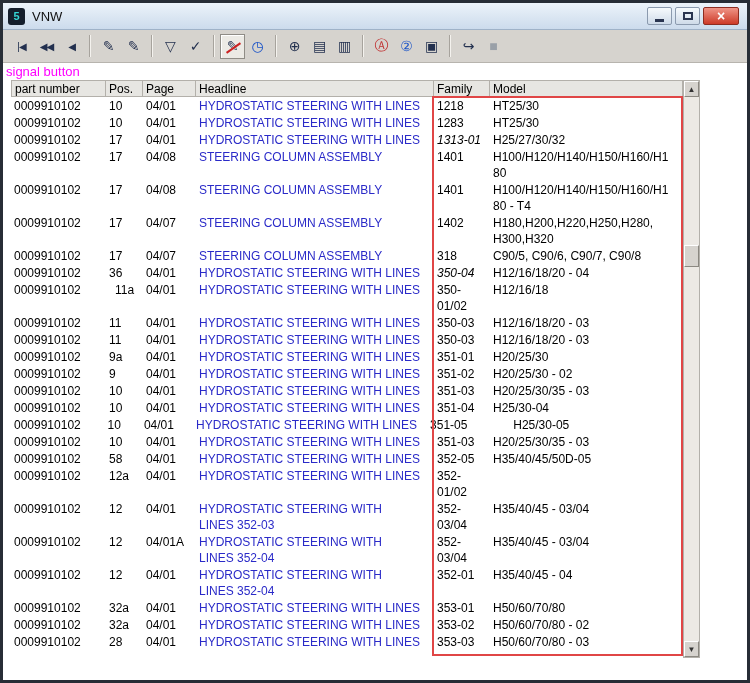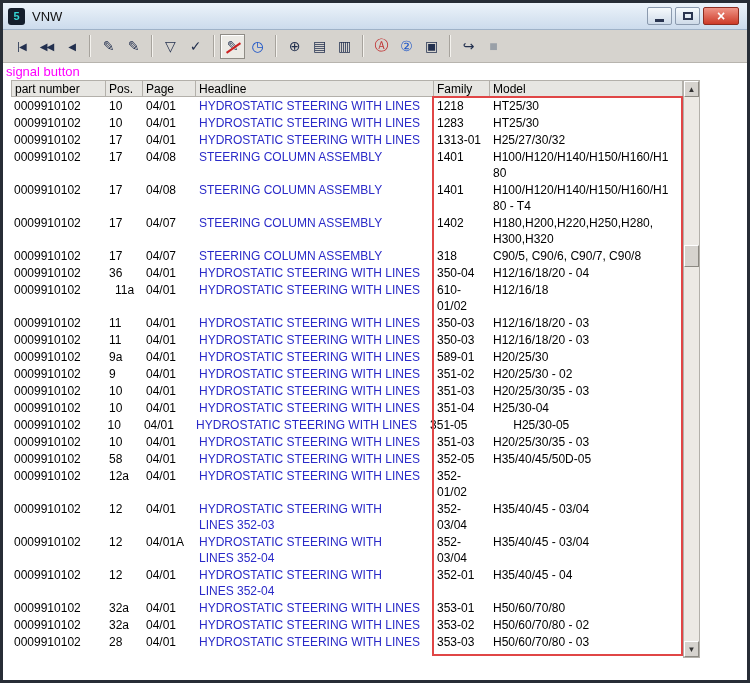--- a/index.html
+++ b/index.html
@@ -189,21 +189,21 @@
             <div class="tcell" style="width: 53px;">04/01</div>
             <div class="tcell headline" style="width: 238px;">HYDROSTATIC STEERING WITH LINES</div>
             <div class="tcell" style="width: 56px;">1283</div>
             <div class="tcell" style="width: 193px;">HT25/30</div>
           </div>
           <div class="trow">
             <div class="tcell" style="width: 95px;">0009910102</div>
             <div class="tcell" style="width: 37px;">17</div>
             <div class="tcell" style="width: 53px;">04/01</div>
             <div class="tcell headline" style="width: 238px;">HYDROSTATIC STEERING WITH LINES</div>
-            <div class="tcell" style="width: 56px;">1313-01</div>
+            <div class="tcell" style="width: 56px; font-style: italic;">1313-01</div>
             <div class="tcell" style="width: 193px;">H25/27/30/32</div>
           </div>
           <div class="trow">
             <div class="tcell" style="width: 95px;">0009910102</div>
             <div class="tcell" style="width: 37px;">17</div>
             <div class="tcell" style="width: 53px;">04/08</div>
             <div class="tcell headline" style="width: 238px;">STEERING COLUMN ASSEMBLY</div>
             <div class="tcell" style="width: 56px;">1401</div>
             <div class="tcell" style="width: 193px;">H100/H120/H140/H150/H160/H1
 80</div>
@@ -232,29 +232,29 @@
             <div class="tcell" style="width: 53px;">04/07</div>
             <div class="tcell headline" style="width: 238px;">STEERING COLUMN ASSEMBLY</div>
             <div class="tcell" style="width: 56px;">318</div>
             <div class="tcell" style="width: 193px;">C90/5, C90/6, C90/7, C90/8</div>
           </div>
           <div class="trow">
             <div class="tcell" style="width: 95px;">0009910102</div>
             <div class="tcell" style="width: 37px;">36</div>
             <div class="tcell" style="width: 53px;">04/01</div>
             <div class="tcell headline" style="width: 238px;">HYDROSTATIC STEERING WITH LINES</div>
-            <div class="tcell" style="width: 56px;">350-04</div>
+            <div class="tcell" style="width: 56px; font-style: italic;">350-04</div>
             <div class="tcell" style="width: 193px;">H12/16/18/20 - 04</div>
           </div>
           <div class="trow">
             <div class="tcell" style="width: 95px;">0009910102</div>
             <div class="tcell" style="width: 37px; text-align: center;">11a</div>
             <div class="tcell" style="width: 53px;">04/01</div>
             <div class="tcell headline" style="width: 238px;">HYDROSTATIC STEERING WITH LINES</div>
-            <div class="tcell" style="width: 56px;">610-
+            <div class="tcell" style="width: 56px;">350-
 01/02</div>
             <div class="tcell" style="width: 193px;">H12/16/18</div>
           </div>
           <div class="trow">
             <div class="tcell" style="width: 95px;">0009910102</div>
             <div class="tcell" style="width: 37px;">11</div>
             <div class="tcell" style="width: 53px;">04/01</div>
             <div class="tcell headline" style="width: 238px;">HYDROSTATIC STEERING WITH LINES</div>
             <div class="tcell" style="width: 56px;">350-03</div>
             <div class="tcell" style="width: 193px;">H12/16/18/20 - 03</div>
@@ -265,21 +265,21 @@
             <div class="tcell" style="width: 53px;">04/01</div>
             <div class="tcell headline" style="width: 238px;">HYDROSTATIC STEERING WITH LINES</div>
             <div class="tcell" style="width: 56px;">350-03</div>
             <div class="tcell" style="width: 193px;">H12/16/18/20 - 03</div>
           </div>
           <div class="trow">
             <div class="tcell" style="width: 95px;">0009910102</div>
             <div class="tcell" style="width: 37px;">9a</div>
             <div class="tcell" style="width: 53px;">04/01</div>
             <div class="tcell headline" style="width: 238px;">HYDROSTATIC STEERING WITH LINES</div>
-            <div class="tcell" style="width: 56px;">589-01</div>
+            <div class="tcell" style="width: 56px;">351-01</div>
             <div class="tcell" style="width: 193px;">H20/25/30</div>
           </div>
           <div class="trow">
             <div class="tcell" style="width: 95px;">0009910102</div>
             <div class="tcell" style="width: 37px;">9</div>
             <div class="tcell" style="width: 53px;">04/01</div>
             <div class="tcell headline" style="width: 238px;">HYDROSTATIC STEERING WITH LINES</div>
             <div class="tcell" style="width: 56px;">351-02</div>
             <div class="tcell" style="width: 193px;">H20/25/30 - 02</div>
           </div>

